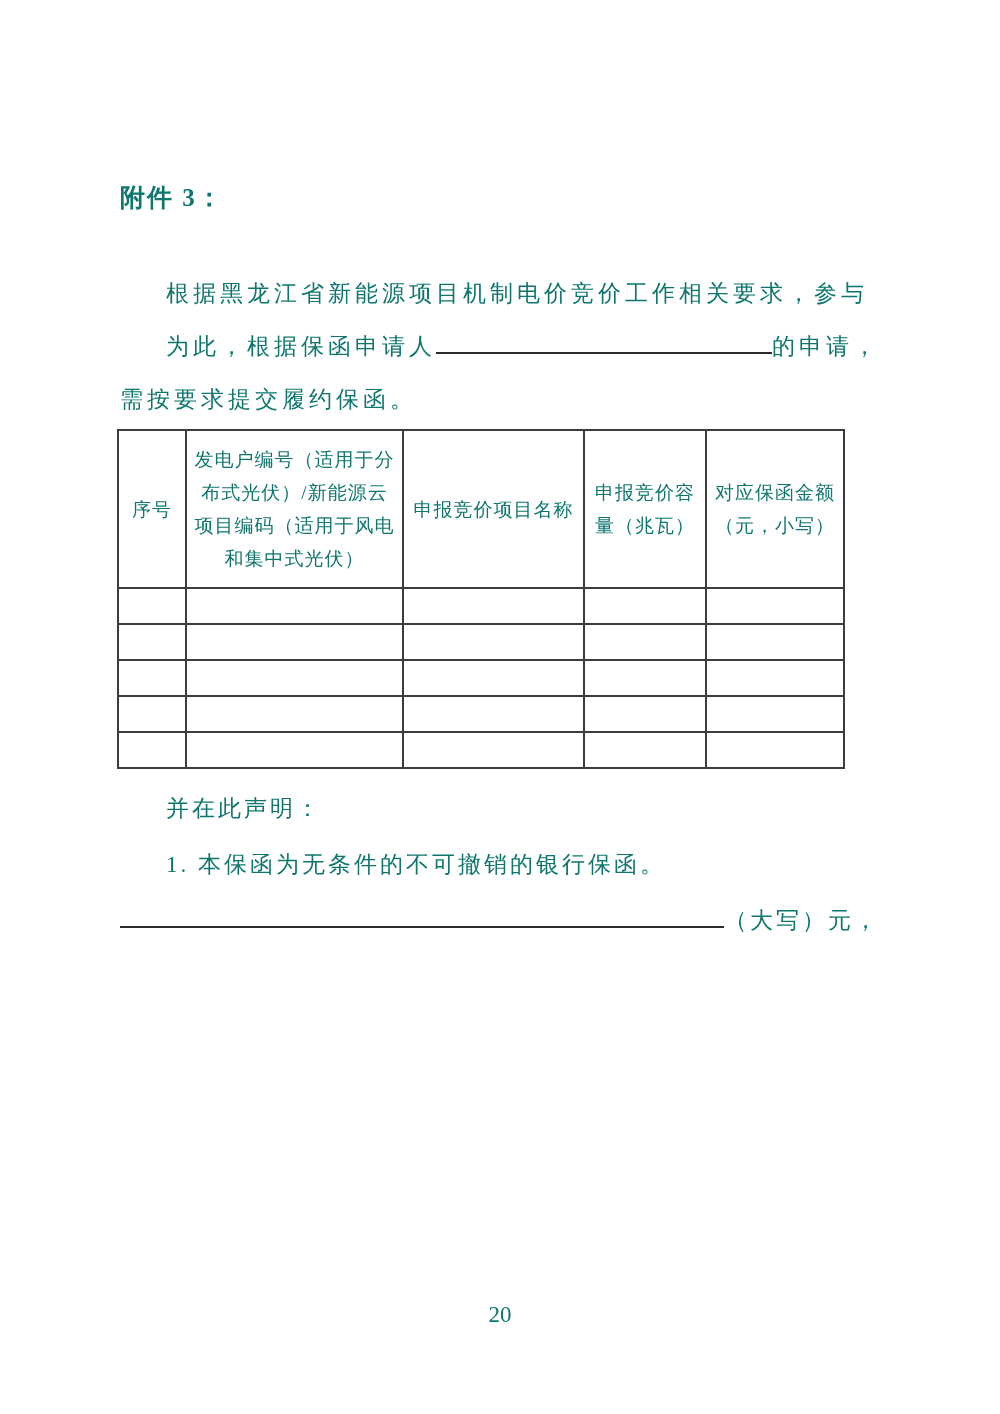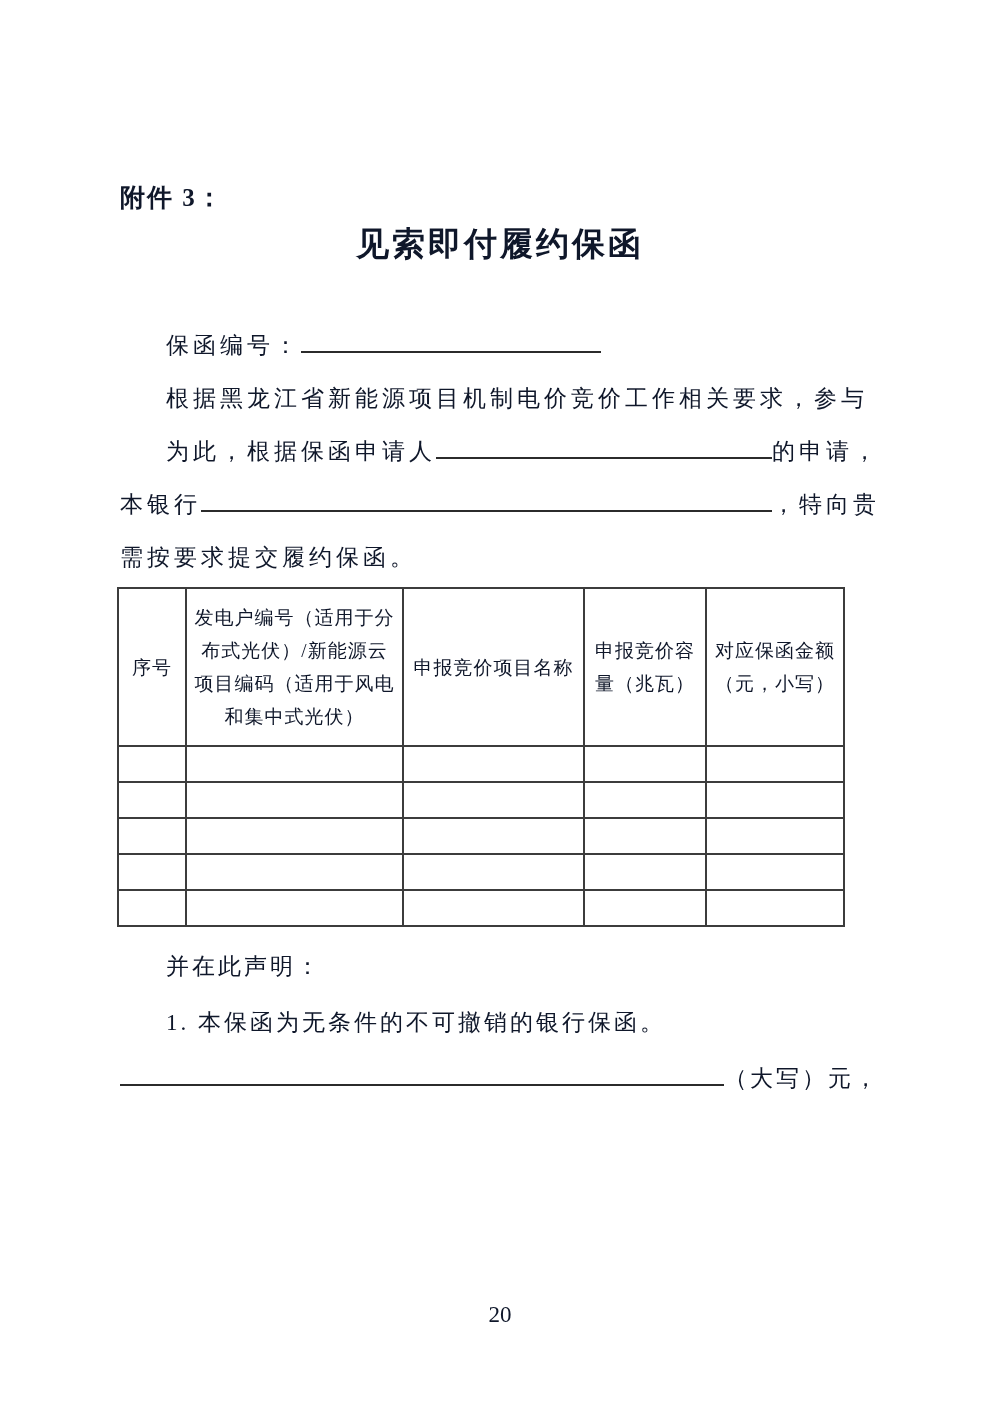--- a/index.html
+++ b/index.html
@@ -5,21 +5,21 @@
   html, body {
     margin: 0;
     padding: 0;
     background: #ffffff;
   }
   .page {
     position: relative;
     width: 1000px;
     height: 1414px;
     background: #ffffff;
-    color: #0f172a;
+    color: #0f766e;
     font-family: "Liberation Serif", "DejaVu Serif", serif;
     overflow: hidden;
   }
   .content {
     margin: 0 120px;
     width: 760px;
   }
   .attachment {
     margin-top: 181px;
     font-size: 25px;
@@ -100,41 +100,34 @@
   }
 </style>
 </head>
 <body>
 
 <div class="page">
   <div class="content">
 
     <div class="attachment">附件 3：</div>
 
-    <div class="doc-title">见索即付履约保函</div>
 
     <div class="body-block">
 
-      <div class="line"><span class="indent">保函编号：</span><span class="blank fixed-300"></span></div>
 
 
       <div class="line"><span class="indent">根据黑龙江省新能源项目机制电价竞价工作相关要求，参与</span></div>
 
 
       <div class="line flex">
           <span class="indent">为此，根据保函申请人</span>
           <span class="blank grow"></span>
           <span>的申请，</span>
         </div>
 
-      <div class="line flex">
-          <span>本银行</span>
-          <span class="blank grow"></span>
-          <span>，特向贵</span>
-        </div>
 
 
       <div class="line"><span>需按要求提交履约保函。</span></div>
     </div>
 
     <table class="g-table">
       <colgroup>
         <col style="width:68px">
         <col style="width:217px">
         <col style="width:181px">

